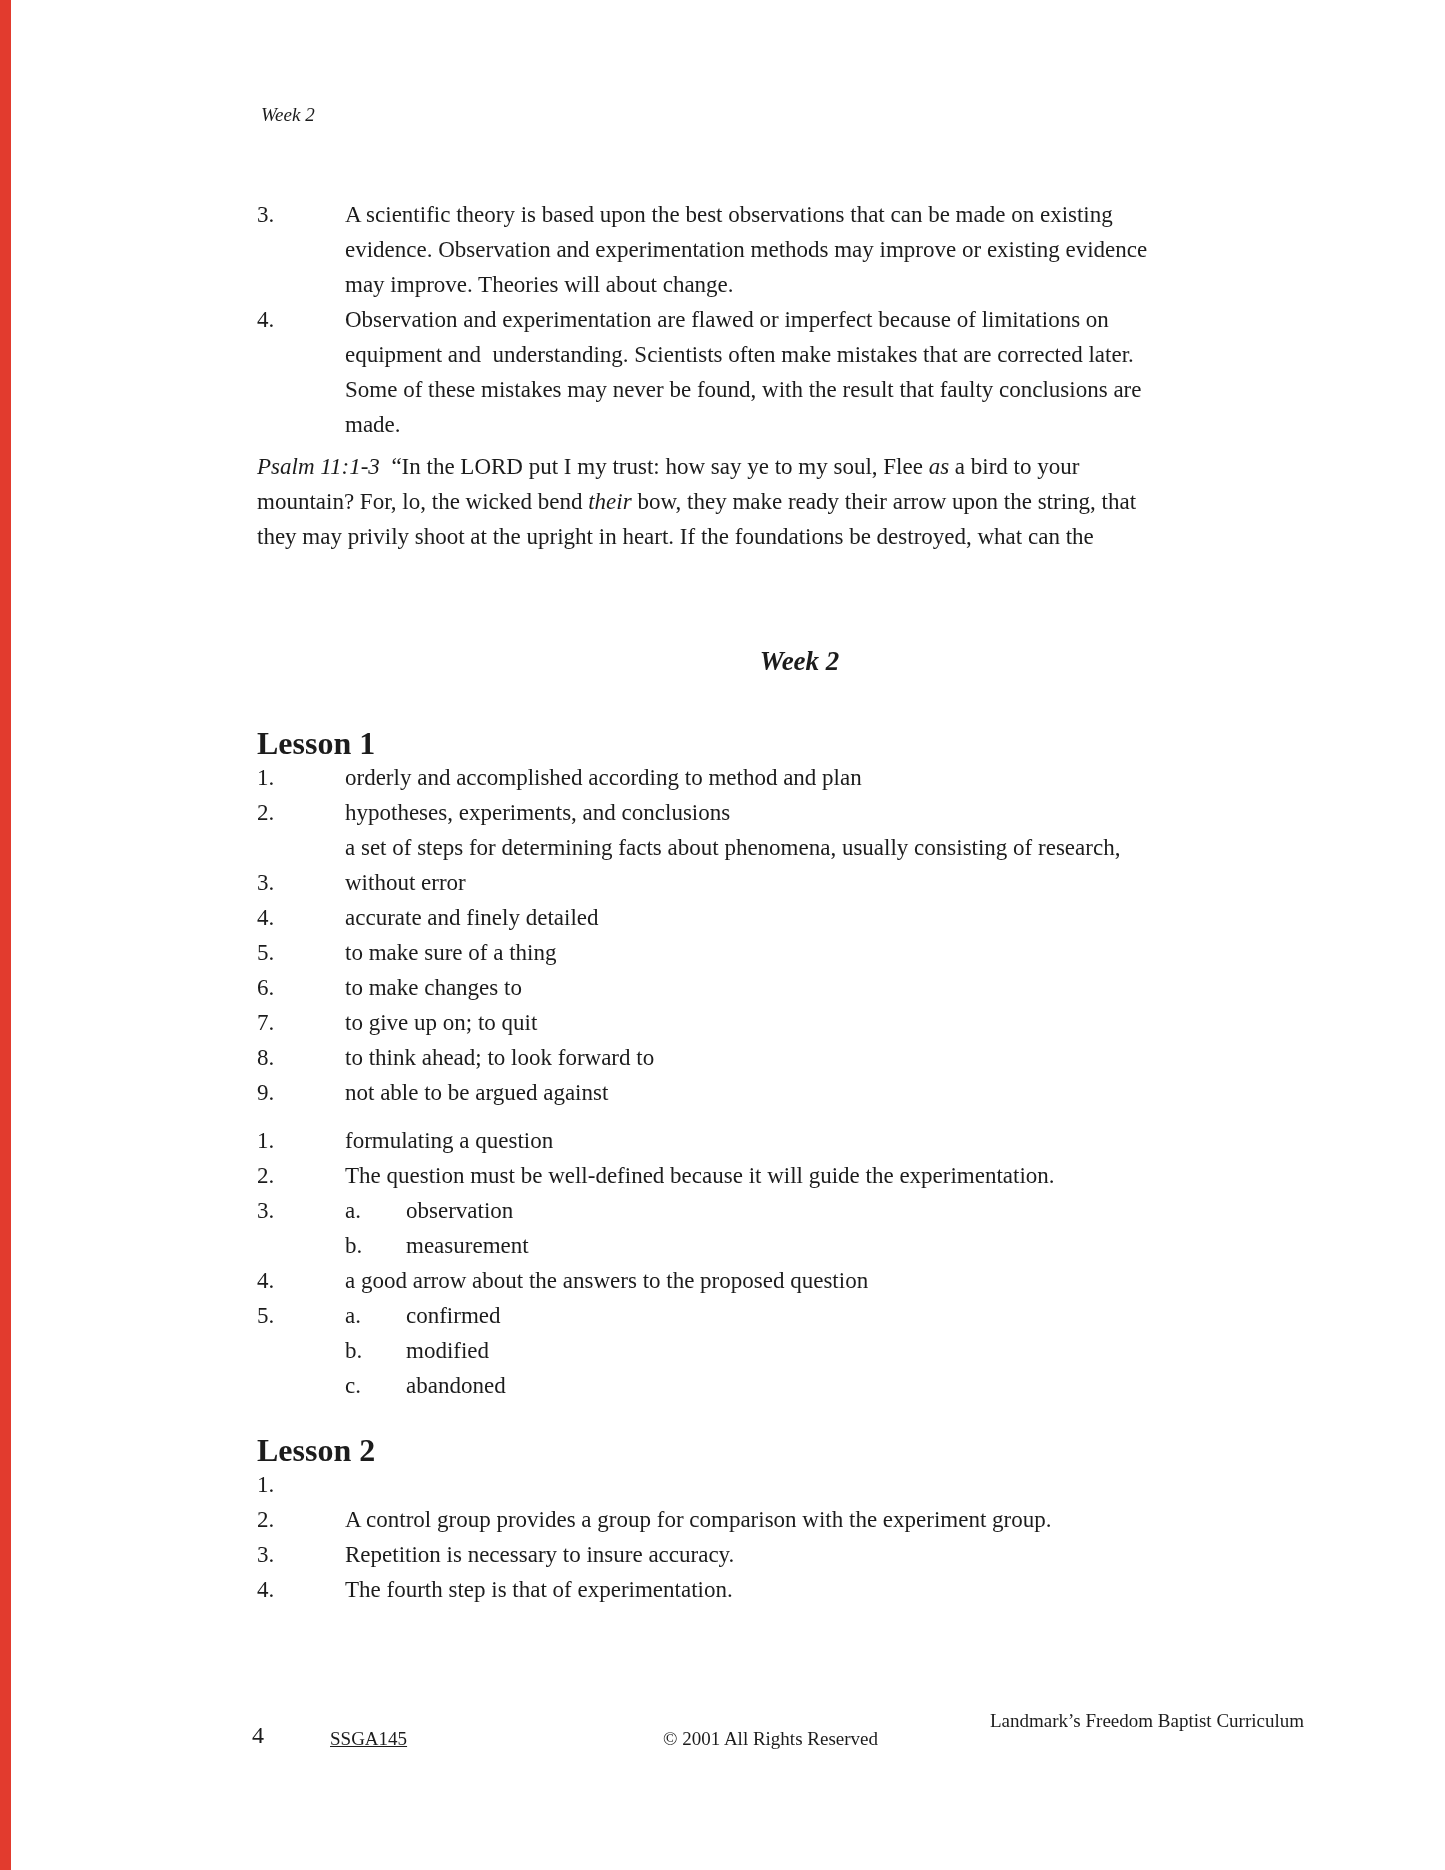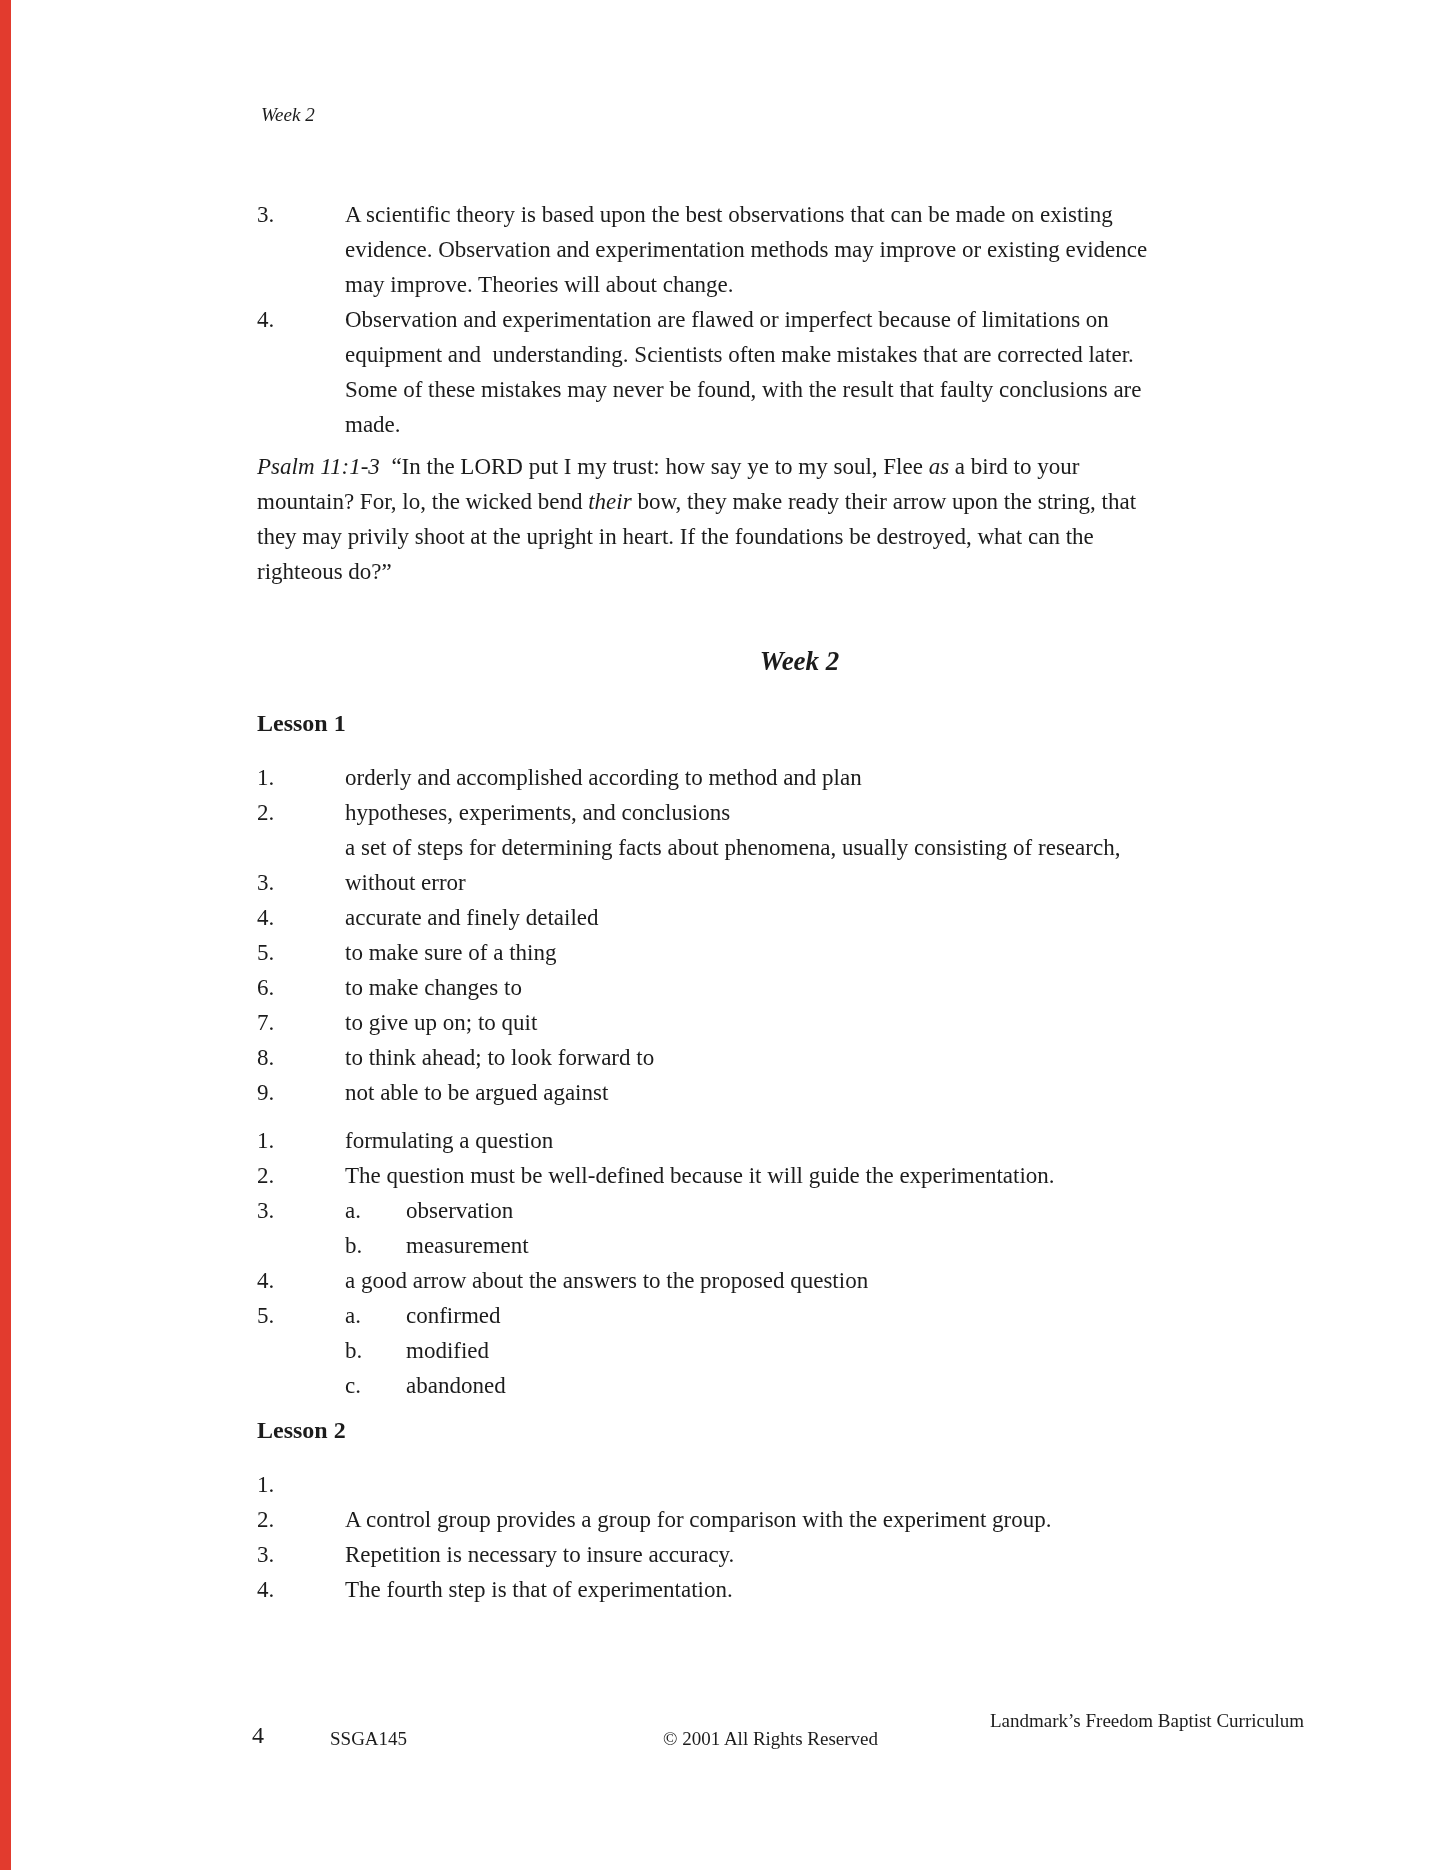--- a/index.html
+++ b/index.html
@@ -27,21 +27,21 @@
   .sub-letter{width:61px;flex:0 0 61px;}
   .subcol{display:flex;flex-direction:column;}
   .week-heading{
     left:257px;width:1085px;top:645px;
     text-align:center;
     font-weight:bold;font-style:italic;
     font-size:27px;line-height:33px;
   }
   .lesson-heading{
     left:257px;
-    font-weight:bold;font-size:24px;line-height:30px;
+    font-weight:bold;font-size:32px;line-height:30px;margin-top:20px;
   }
   .footer-text{font-size:19px;line-height:24px;white-space:pre;}
   .footer-pagenum{font-size:24px;line-height:26px;}
   i{font-style:italic;}
 </style>
 </head>
 <body>
 
 <div class="page">
 
@@ -66,21 +66,20 @@
         <div class="line">Some of these mistakes may never be found, with the result that faulty conclusions are</div>
         <div class="line">made.</div>
       </div>
     </div>
   </div>
 
   <div class="abs body-block" style="top:449px;">
     <div class="line"><i>Psalm 11:1-3</i><span>  “In the LORD put I my trust: how say ye to my soul, Flee </span><i>as</i><span> a bird to your</span></div>
     <div class="line"><span>mountain? For, lo, the wicked bend </span><i>their</i><span> bow, they make ready their arrow upon the string, that</span></div>
     <div class="line"><span>they may privily shoot at the upright in heart. If the foundations be destroyed, what can the</span></div>
-    <div class="line"><span>righteous do?”</span></div>
   </div>
 
   <div class="abs week-heading">Week 2</div>
 
   <div class="abs lesson-heading" style="top:708px;">Lesson 1</div>
 
   <div class="abs body-block" style="top:760px;">
     <div class="item">
       <div class="num line">1.</div>
       <div>
@@ -211,17 +210,17 @@
     </div>
     <div class="item">
       <div class="num line">4.</div>
       <div>
           <div class="line">The fourth step is that of experimentation.</div>
         </div>
     </div>
   </div>
 
   <div class="abs footer-pagenum" style="left:252px;top:1722px;">4</div>
-  <div class="abs footer-text" style="left:330px;top:1727px;">SSGA145</div>
+  <div class="abs footer-text" style="left:330px;top:1727px;text-decoration:underline;">SSGA145</div>
   <div class="abs footer-text" style="left:663px;top:1727px;">© 2001 All Rights Reserved</div>
   <div class="abs footer-text" style="left:990px;top:1709px;">Landmark’s Freedom Baptist Curriculum</div>
 
 </div>
 
 </body></html>

